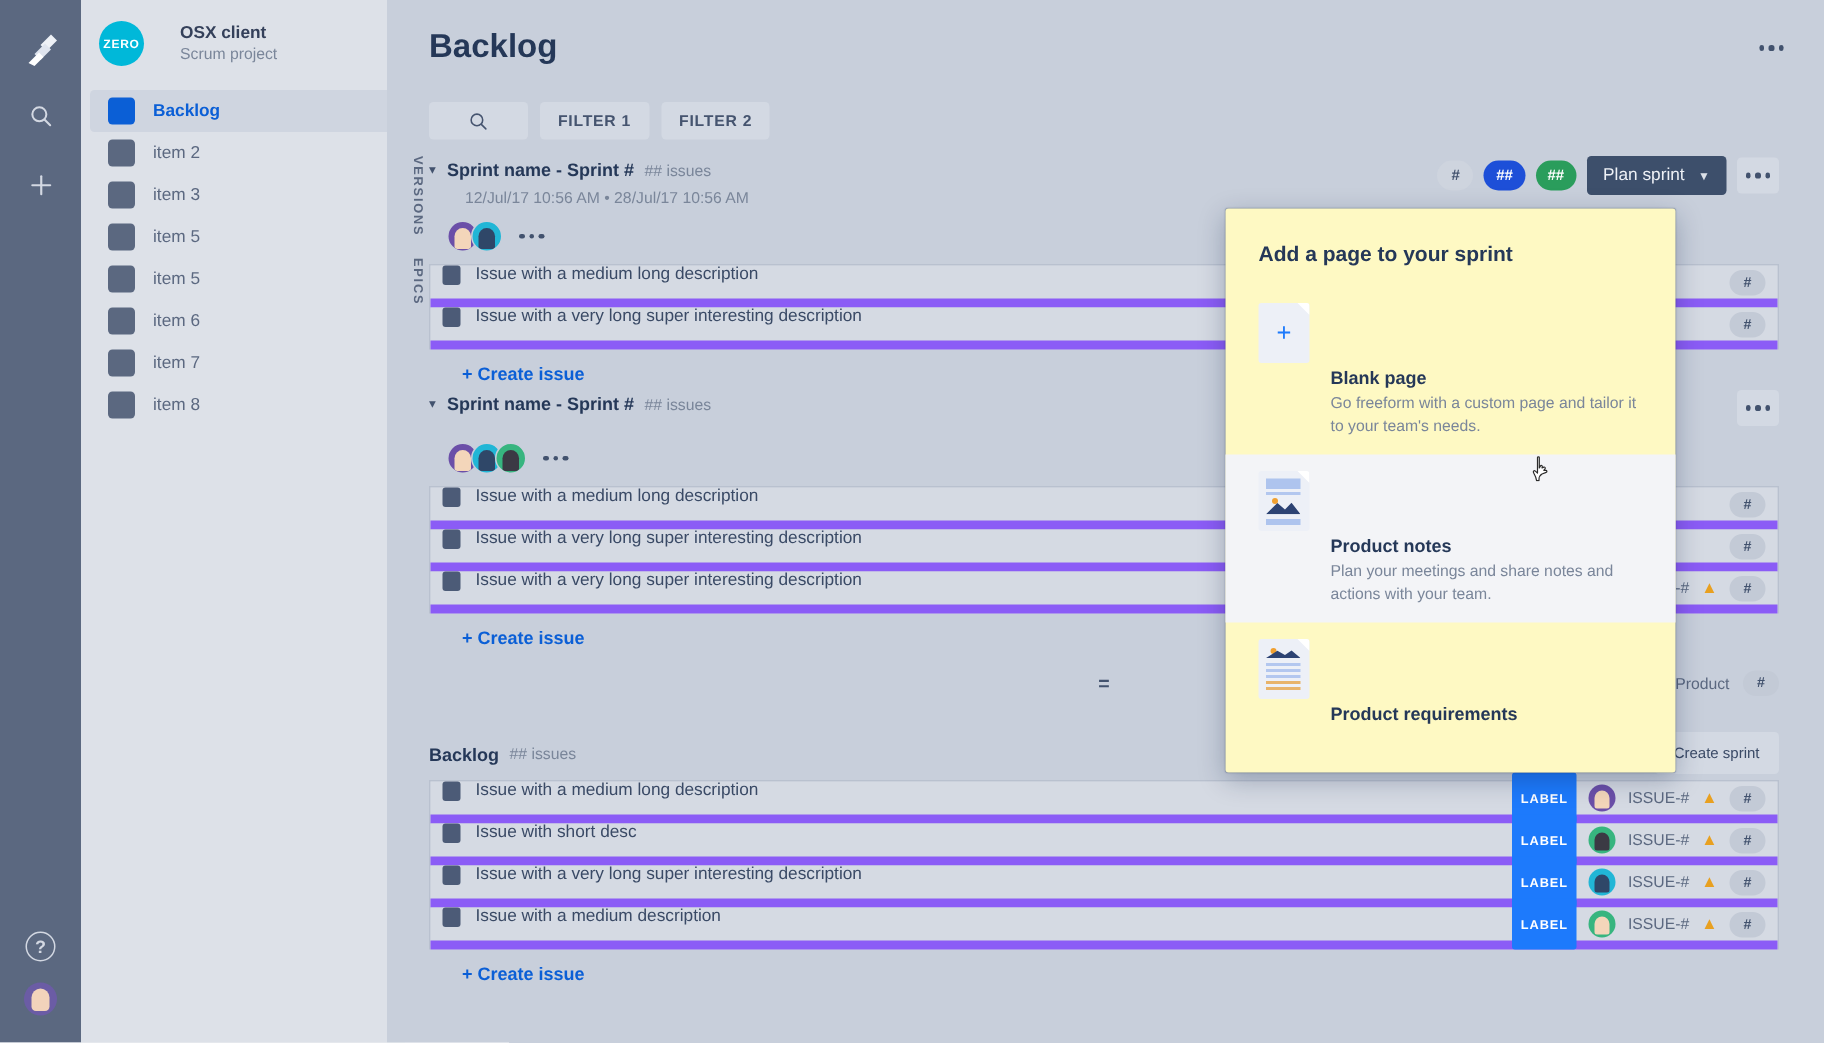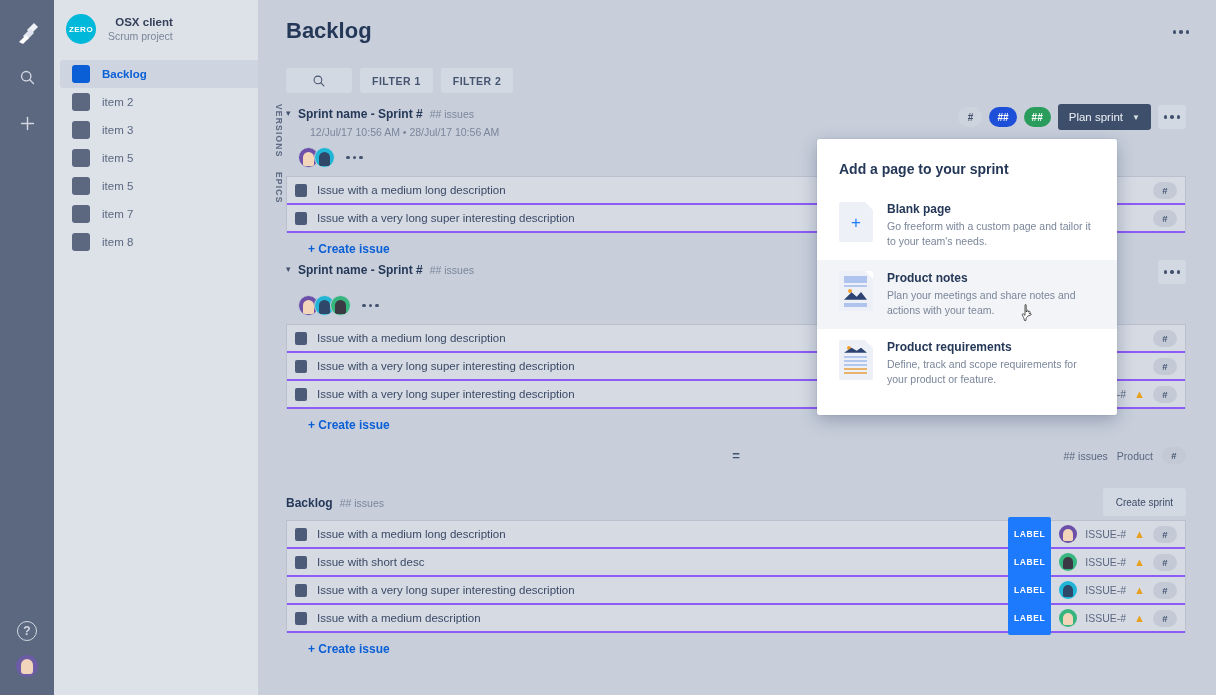--- a/index.html
+++ b/index.html
@@ -57,21 +57,21 @@
     display: flex; align-items: center;
     padding: 14px 12px 10px 12px;
   }
   .proj-avatar {
     width: 30px; height: 30px; border-radius: 50%;
     background: #00b8d9; color: #ffffff;
     font-size: 8px; font-weight: bold; letter-spacing: .5px;
     display: flex; align-items: center; justify-content: center;
     flex: none;
   }
-  .proj-meta { margin-left: 12px; line-height: 1.25; text-align: right; }
+  .proj-meta { margin-left: 24px; line-height: 1.25; }
   .proj-name { font-size: 11.5px; font-weight: bold; color: #34405a; }
   .proj-type { font-size: 10.5px; color: #7a869a; margin-top: 1px; }
 
   .nav { margin-top: 6px; }
   .nav-item {
     display: flex; align-items: center; height: 28px;
     padding: 0 12px; margin: 0 6px; border-radius: 3px;
     cursor: pointer;
   }
   .nav-item.active { background: #cfd5e0; }
@@ -193,22 +193,22 @@
   .av::after {
     content: ""; position: absolute; left: 4px; top: 4px;
     width: 11px; height: 14px; border-radius: 5.5px 5.5px 2px 2px;
   }
   .av-more { margin-left: 16px; cursor: pointer; }
 
   
   .rows { border: 1px solid #b9c1cf; border-bottom: none; }
   .row {
     height: 28px; background: #d5dae3;
-    border-bottom: 2px solid #8b5cf6;
-    display: flex; align-items: center; padding: 0 8px;
+    border-bottom: 6px solid #8b5cf6;
+    display: flex; padding: 0 8px;
     cursor: pointer;
   }
   .row-sq {
     width: 12px; height: 13px; border-radius: 2px;
     background: #4c5b77; flex: none;
   }
   .row-text {
     margin-left: 10px; font-size: 11.5px; color: #3a4a66;
     flex: 1; white-space: nowrap; overflow: hidden;
   }
@@ -265,21 +265,21 @@
   .create-sprint {
     position: absolute; right: 0; top: 2px;
     height: 28px; padding: 0 13px; border-radius: 3px;
     background: #d3d9e3; color: #3a4a66; font-size: 10px;
     display: flex; align-items: center; cursor: pointer;
   }
 
   
   .popup {
     position: absolute; left: 559px; top: 139px;
-    width: 300px; background: #ffffff;
+    width: 300px; background: #fef9c3;
     border-radius: 2px;
     box-shadow: 0 5px 18px rgba(9,30,66,.28), 0 0 1px rgba(9,30,66,.35);
     padding: 22px 0 18px 0; z-index: 50;
   }
   .popup-title {
     font-size: 14px; font-weight: bold; color: #253858;
     padding: 0 22px 14px 22px;
   }
   .popup-item {
     display: flex; padding: 11px 22px; cursor: pointer;
@@ -309,21 +309,21 @@
   .thumb .mount {
     position: absolute; left: 5px; right: 6px; height: 11px;
     background: #2d4373; clip-path: polygon(0 100%, 33% 32%, 55% 72%, 74% 30%, 100% 100%);
   }
   .thumb .sun {
     position: absolute; width: 4px; height: 4px; border-radius: 50%;
     background: #f0a030;
   }
   .popup-txt { margin-left: 14px; }
   .popup-h {
-    font-size: 12px; font-weight: bold; color: #253858; margin-bottom: 3px;
+    font-size: 12px; font-weight: bold; color: #253858; margin-bottom: 3px; margin-top: 43px;
   }
   .popup-d {
     font-size: 10.5px; color: #7a869a; line-height: 1.42; max-width: 204px;
   }
   .cursor-hand {
     position: absolute; left: 204px; top: 165px; z-index: 60;
     width: 14px; height: 17px;
   }
 </style>
 </head>
@@ -377,20 +377,24 @@
           <span class="nav-sq"></span>
           <span class="nav-label">item 3</span>
         </div>
         <div class="nav-item">
           <span class="nav-sq"></span>
           <span class="nav-label">item 5</span>
         </div>
         <div class="nav-item">
           <span class="nav-sq"></span>
           <span class="nav-label">item 5</span>
+        </div>
+        <div class="nav-item">
+          <span class="nav-sq"></span>
+          <span class="nav-label">item 6</span>
         </div>
         <div class="nav-item">
           <span class="nav-sq"></span>
           <span class="nav-label">item 7</span>
         </div>
         <div class="nav-item">
           <span class="nav-sq"></span>
           <span class="nav-label">item 8</span>
         </div>
       </div>
@@ -645,21 +649,20 @@
               <span class="sun" style="left:8px;top:6px"></span>
               <span class="mount" style="top:6px;height:7px"></span>
               <span class="ln" style="top:16px"></span>
               <span class="ln" style="top:20px"></span>
               <span class="ln" style="top:24px"></span>
               <span class="ln" style="top:28px;background:#e8b36a"></span>
               <span class="ln" style="top:32px;background:#e8b36a"></span>
             </span>
             <span class="popup-txt">
               <span class="popup-h" style="display:block">Product requirements</span>
-              <span class="popup-d" style="display:block">Define, track and scope requirements for your product or feature.</span>
             </span>
           </div>
         </div>
       <svg class="cursor-hand" viewBox="0 0 14 17">
         <path d="M4 1 C4 0.4 5.2 0.4 5.2 1 L5.2 8 L6 6.6 C6.3 6 7.4 6.4 7.2 7.1 L7 8 L8.2 7.4 C8.9 7.1 9.5 8 9 8.6 L8.2 9.6 L9.6 9.6 C10.4 9.6 10.5 10.7 9.8 10.9 L7 12 C6 12.6 5 14 5 15.6 L5 16.4 L3.4 16.4 C3 14 2.2 12.6 1.4 11.2 C0.8 10.2 1.8 9.3 2.6 10.1 L4 11.4 Z" fill="#ffffff" stroke="#2b2b2b" stroke-width=".8" stroke-linejoin="round"></path>
       </svg>
     </div>
   </div>
 </div>
 

